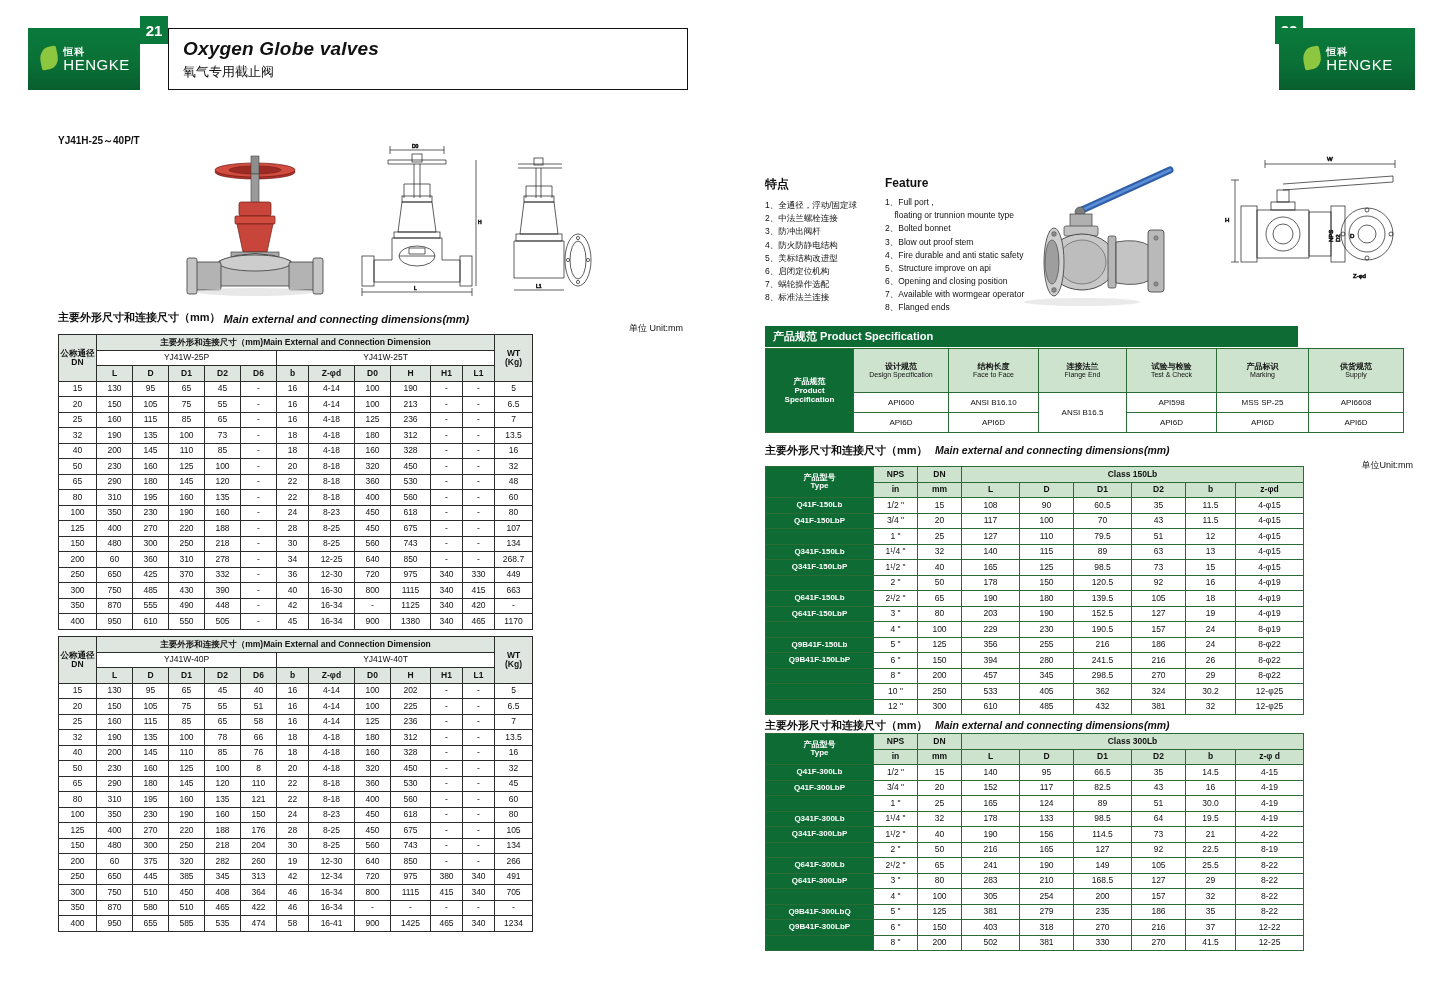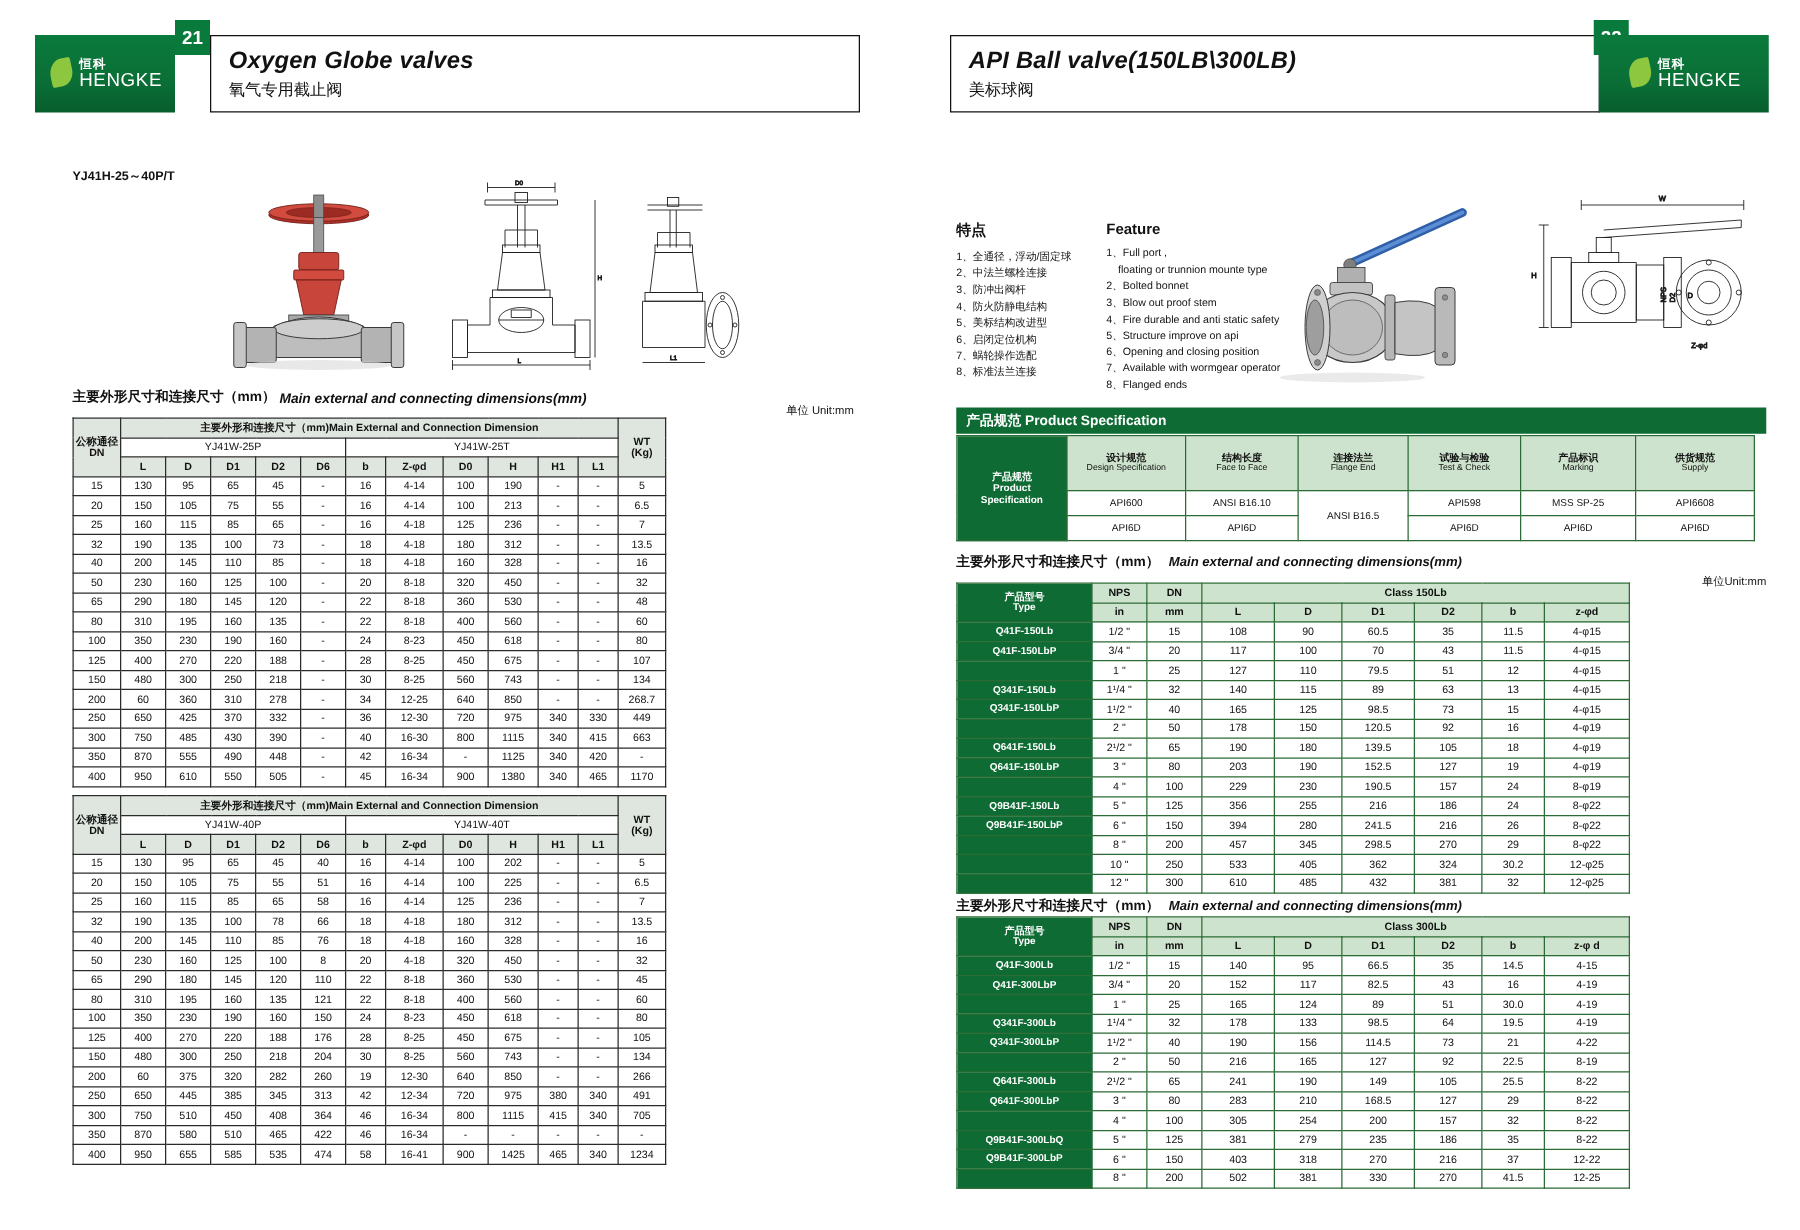--- a/index.html
+++ b/index.html
@@ -118,24 +118,20 @@
       <div class="pg-num" style="position:absolute; left:0; top:-12px;">21</div>
       <div class="title-box" style="margin-left:28px; width:520px;">
         <div class="title-en">Oxygen Globe valves</div>
         <div class="title-cn">氧气专用截止阀</div>
       </div>
     </div>
   </div>
 
   <div class="hdr" id="hdr-right" style="display:flex;">
     <div style="position:relative; flex:1;">
-      <div class="title-box" style="margin-right:28px; width:520px;">
-        <div class="title-en">API Ball valve(150LB\300LB)</div>
-        <div class="title-cn">美标球阀</div>
-      </div>
       <div class="pg-num" style="position:absolute; right:112px; top:-12px;">22</div>
     </div>
     <div class="logo-box" style="position:absolute; right:0; top:0;">
       <div class="logo-inner">
         <div class="logo-leaf"></div>
         <div class="logo-txt">
           <div class="logo-cn">恒科</div>
           <div class="logo-en">HENGKE</div>
         </div>
       </div>
@@ -921,21 +917,21 @@
           <circle cx="186" cy="84" r="2"></circle>
         <text class="txt-m" x="148" y="128">Z-φd</text>
 
         <text class="txt-m" x="128" y="92" transform="rotate(-90 128 92)">NPS</text>
         <text class="txt-m" x="135" y="92" transform="rotate(-90 135 92)">D2</text>
         <text class="txt-m" x="145" y="88">D</text>
       </g>
     </svg>
   </div>
 
-  <div style="position:absolute; left:765px; top:326px; width:648px;">
+  <div style="position:absolute; left:765px; top:326px; width:533px;">
     <div class="prod-spec-head" style="width:100%;">产品规范  Product Specification</div>
   </div>
   <div style="position:absolute; left:765px; top:348px;">
     <table class="spec-tbl" id="spec-tbl">
         <colgroup>
           <col style="width:88px">
           <col style="width:95px">
           <col style="width:90px">
           <col style="width:88px">
           <col style="width:90px">

